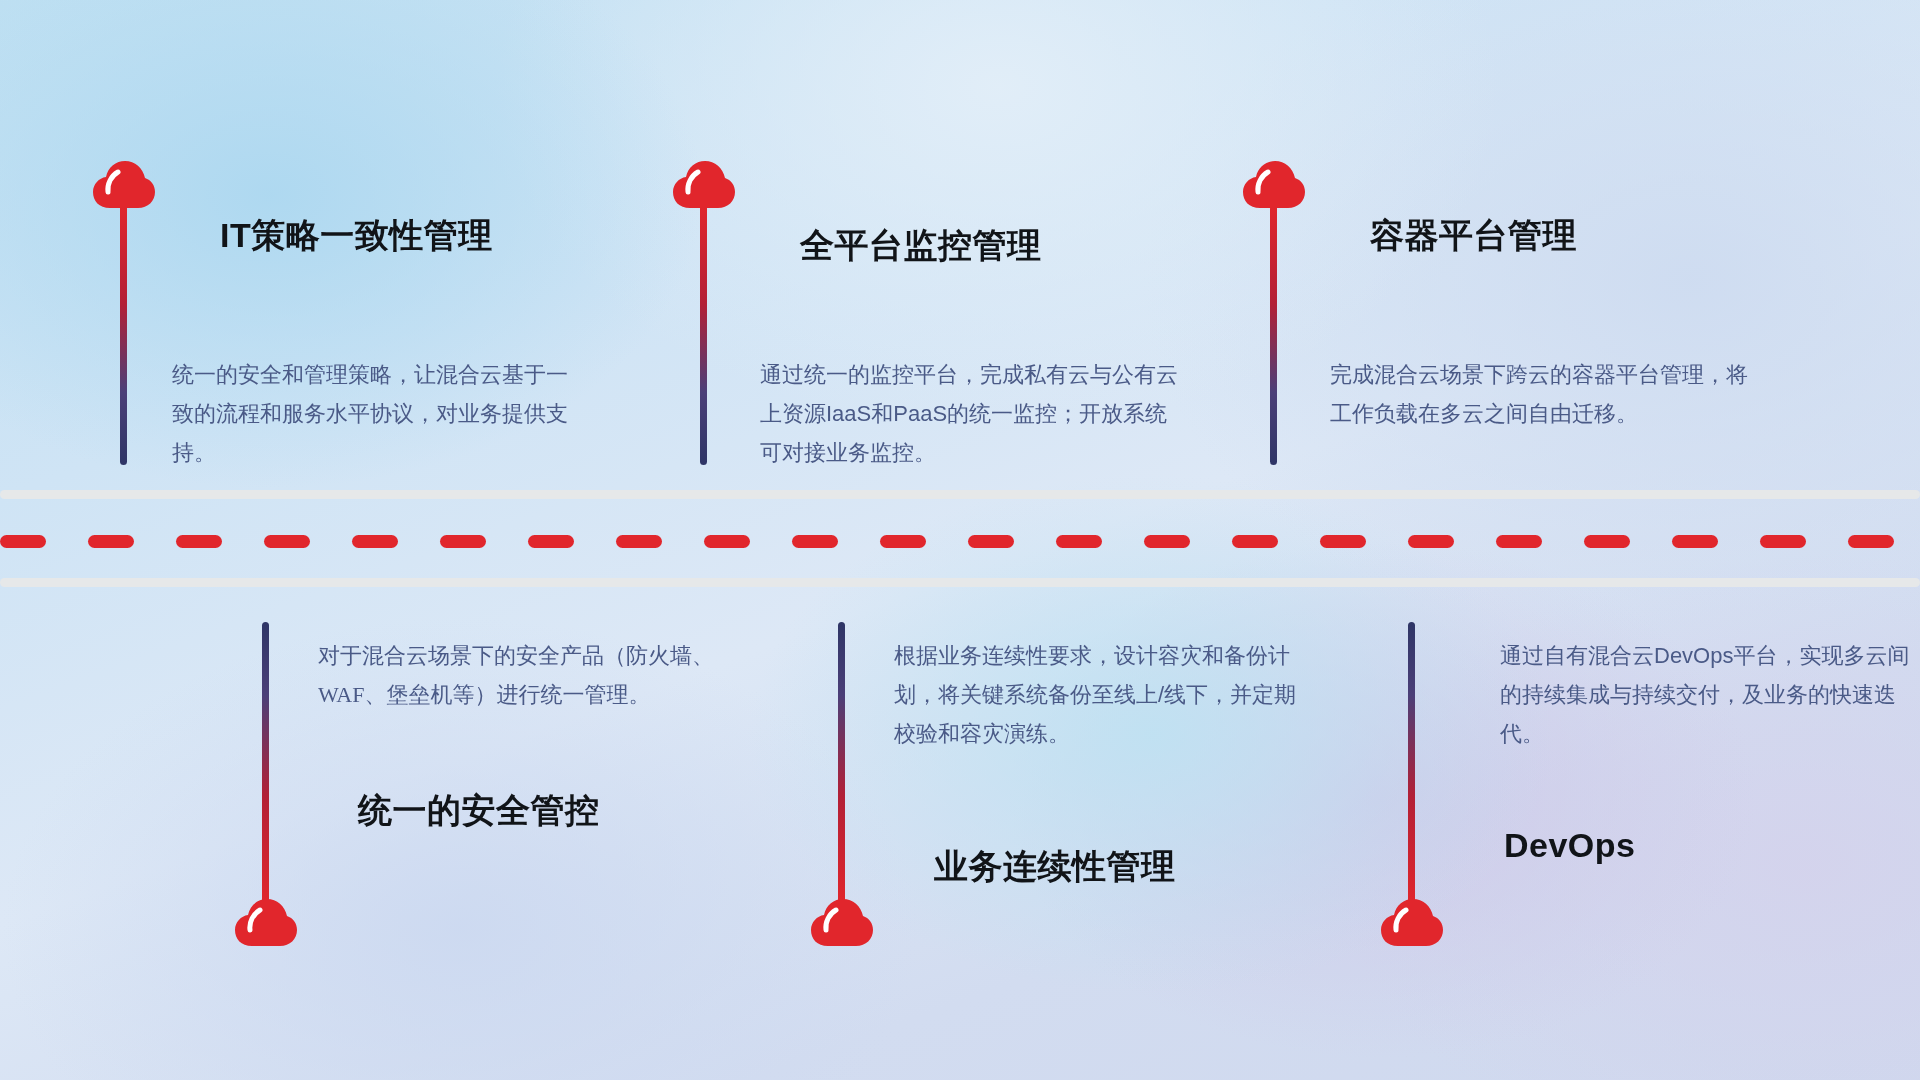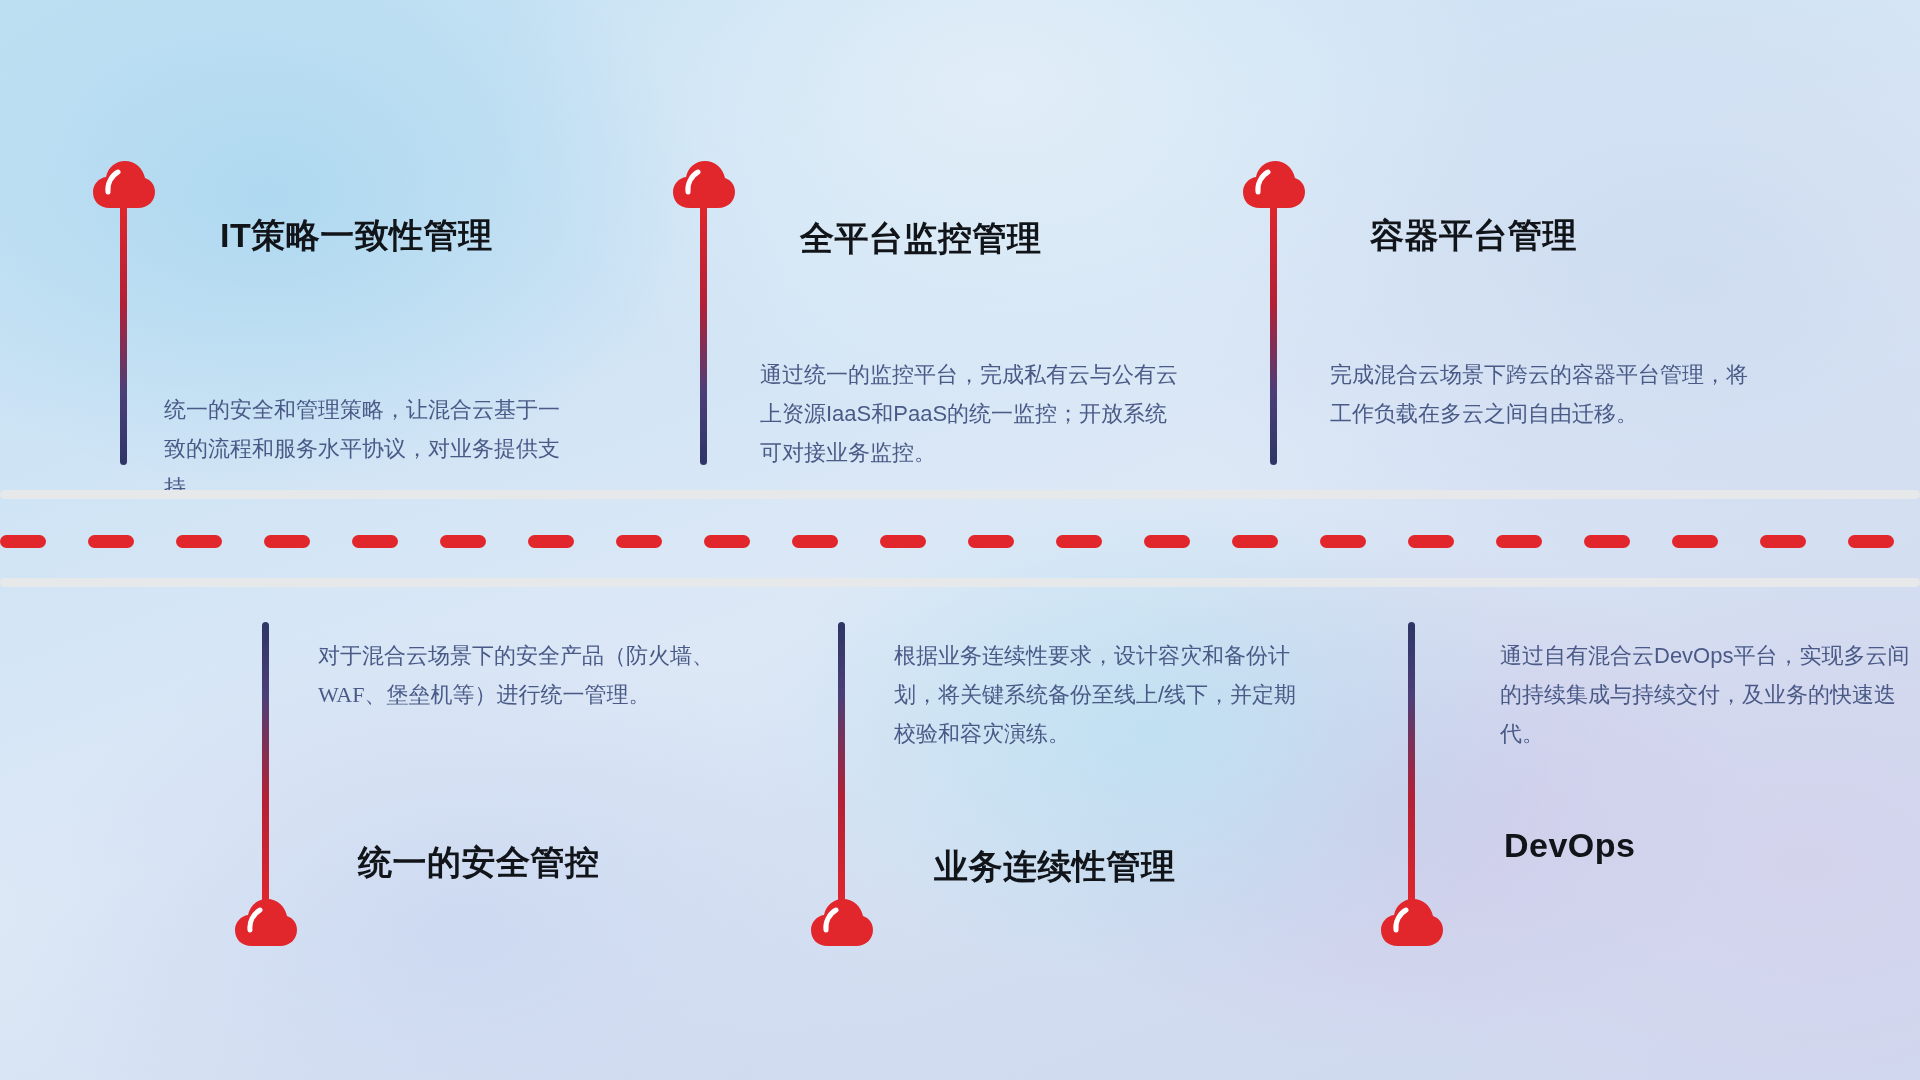--- a/index.html
+++ b/index.html
@@ -73,32 +73,32 @@
 
   <div class="pin-col">
     <div class="cloud" style="left:92px; top:160px;">
       <svg viewBox="0 0 64 52" xmlns="http://www.w3.org/2000/svg">
         <path d="M18 48 C7 48 1 41 1 32 C1 24 7 18 14 17 C16 7 24 1 33 1 C43 1 51 8 53 18 C59 20 63 25 63 32 C63 41 56 48 46 48 Z" fill="#e1262c"></path>
         <path d="M16 32 C15 24 19 16 26 12" stroke="#ffffff" stroke-width="5" stroke-linecap="round" fill="none"></path>
       </svg>
     </div>
     <div class="stem down" style="left:120px; top:205px; height:260px;"></div>
     <div class="heading" style="left:180px; top:213px;">IT策略一致性管理</div>
-    <div class="body-text" style="left:164px; top:355px;margin-top:35px;">统一的安全和管理策略，让混合云基于一致的流程和服务水平协议，对业务提供支持。</div>
+    <div class="body-text" style="left:172px; top:355px;">统一的安全和管理策略，让混合云基于一致的流程和服务水平协议，对业务提供支持。</div>
   </div>
 
   <div class="pin-col">
     <div class="cloud" style="left:672px; top:160px;">
       <svg viewBox="0 0 64 52" xmlns="http://www.w3.org/2000/svg">
         <path d="M18 48 C7 48 1 41 1 32 C1 24 7 18 14 17 C16 7 24 1 33 1 C43 1 51 8 53 18 C59 20 63 25 63 32 C63 41 56 48 46 48 Z" fill="#e1262c"></path>
         <path d="M16 32 C15 24 19 16 26 12" stroke="#ffffff" stroke-width="5" stroke-linecap="round" fill="none"></path>
       </svg>
     </div>
     <div class="stem down" style="left:700px; top:205px; height:260px;"></div>
-    <div class="heading" style="left:760px; top:216px;text-align:right;">全平台监控管理</div>
+    <div class="heading" style="left:760px; top:223px;text-align:right;">全平台监控管理</div>
     <div class="body-text wide" style="left:760px; top:355px;">通过统一的监控平台，完成私有云与公有云上资源IaaS和PaaS的统一监控；开放系统可对接业务监控。</div>
   </div>
 
   <div class="pin-col">
     <div class="cloud" style="left:1242px; top:160px;">
       <svg viewBox="0 0 64 52" xmlns="http://www.w3.org/2000/svg">
         <path d="M18 48 C7 48 1 41 1 32 C1 24 7 18 14 17 C16 7 24 1 33 1 C43 1 51 8 53 18 C59 20 63 25 63 32 C63 41 56 48 46 48 Z" fill="#e1262c"></path>
         <path d="M16 32 C15 24 19 16 26 12" stroke="#ffffff" stroke-width="5" stroke-linecap="round" fill="none"></path>
       </svg>
     </div>
@@ -133,21 +133,21 @@
       <span class="dash"></span>
       <span class="dash"></span>
 
     </div>
     <div class="divider-bar" style="top:88px;"></div>
   </div>
 
   <div class="pin-col">
     <div class="stem up" style="left:262px; top:622px; height:282px;"></div>
     <div class="body-text" style="left:318px; top:636px;font-family:Liberation Serif, serif;">对于混合云场景下的安全产品（防火墙、WAF、堡垒机等）进行统一管理。</div>
-    <div class="heading" style="left:318px; top:840px;">统一的安全管控</div>
+    <div class="heading" style="left:318px; top:788px;">统一的安全管控</div>
     <div class="cloud" style="left:234px; top:898px;">
       <svg viewBox="0 0 64 52" xmlns="http://www.w3.org/2000/svg">
         <path d="M18 48 C7 48 1 41 1 32 C1 24 7 18 14 17 C16 7 24 1 33 1 C43 1 51 8 53 18 C59 20 63 25 63 32 C63 41 56 48 46 48 Z" fill="#e1262c"></path>
         <path d="M16 32 C15 24 19 16 26 12" stroke="#ffffff" stroke-width="5" stroke-linecap="round" fill="none"></path>
       </svg>
     </div>
   </div>
 
   <div class="pin-col">
     <div class="stem up" style="left:838px; top:622px; height:282px;"></div>

